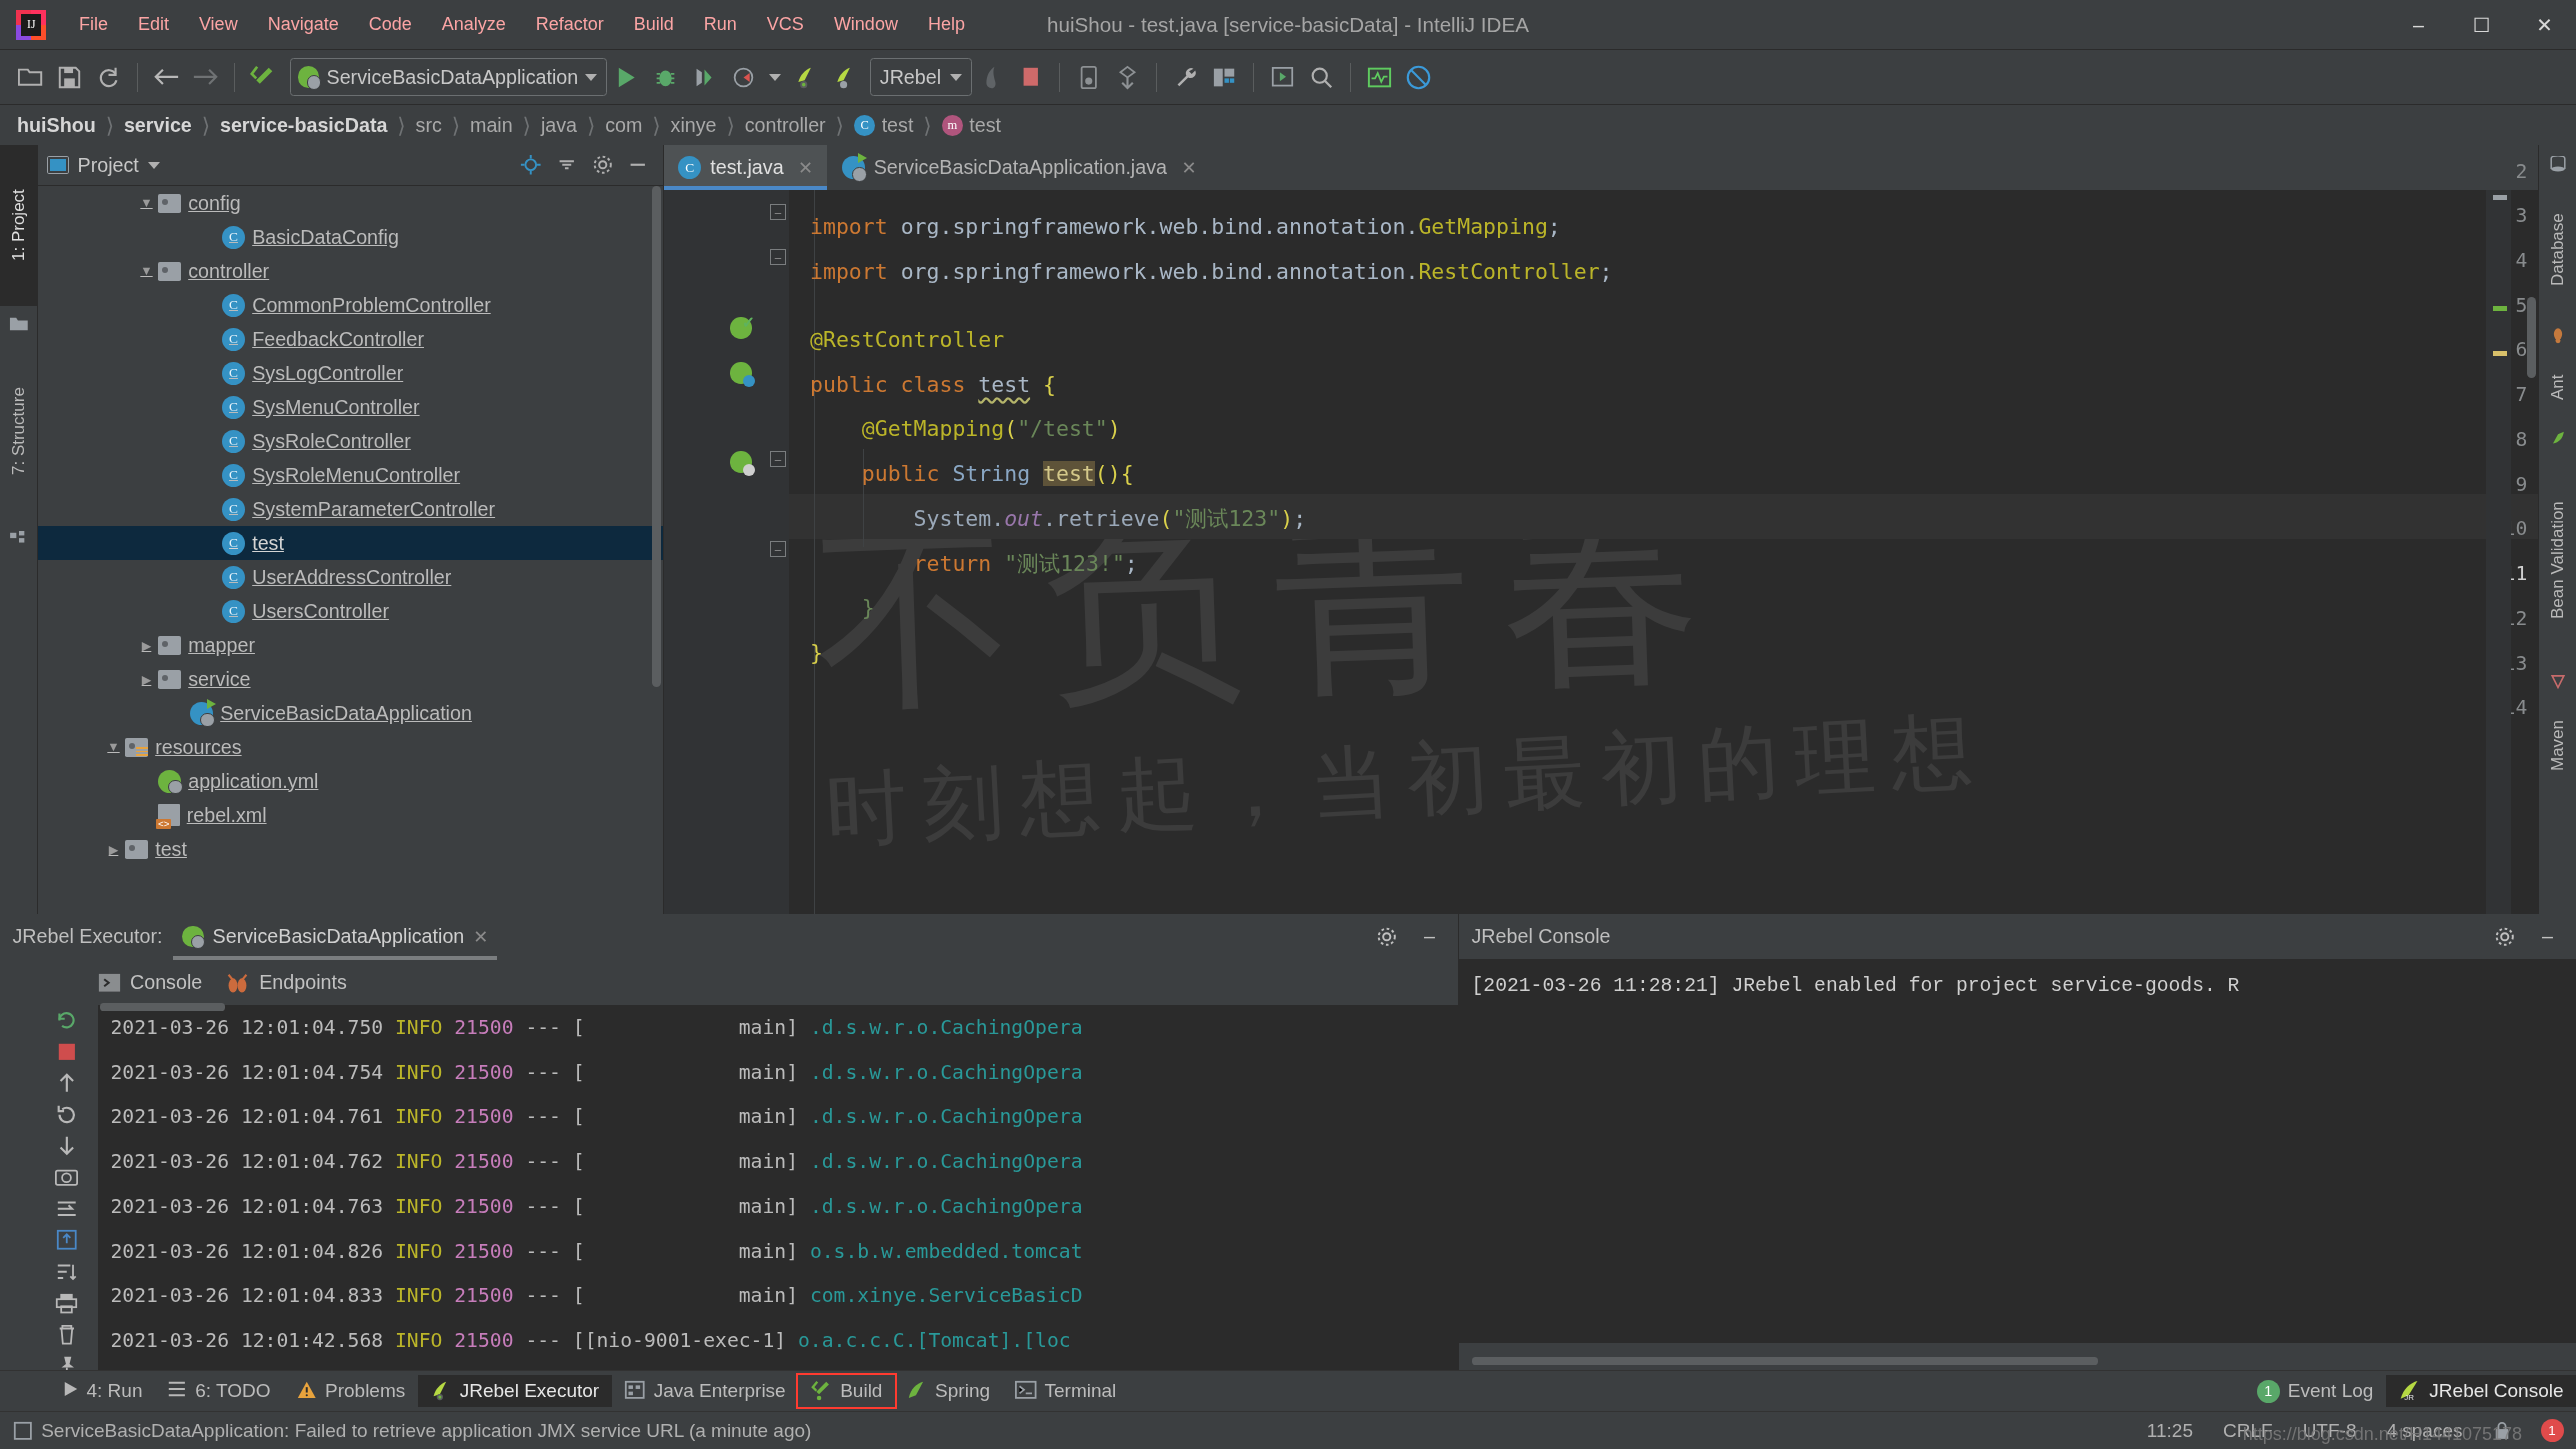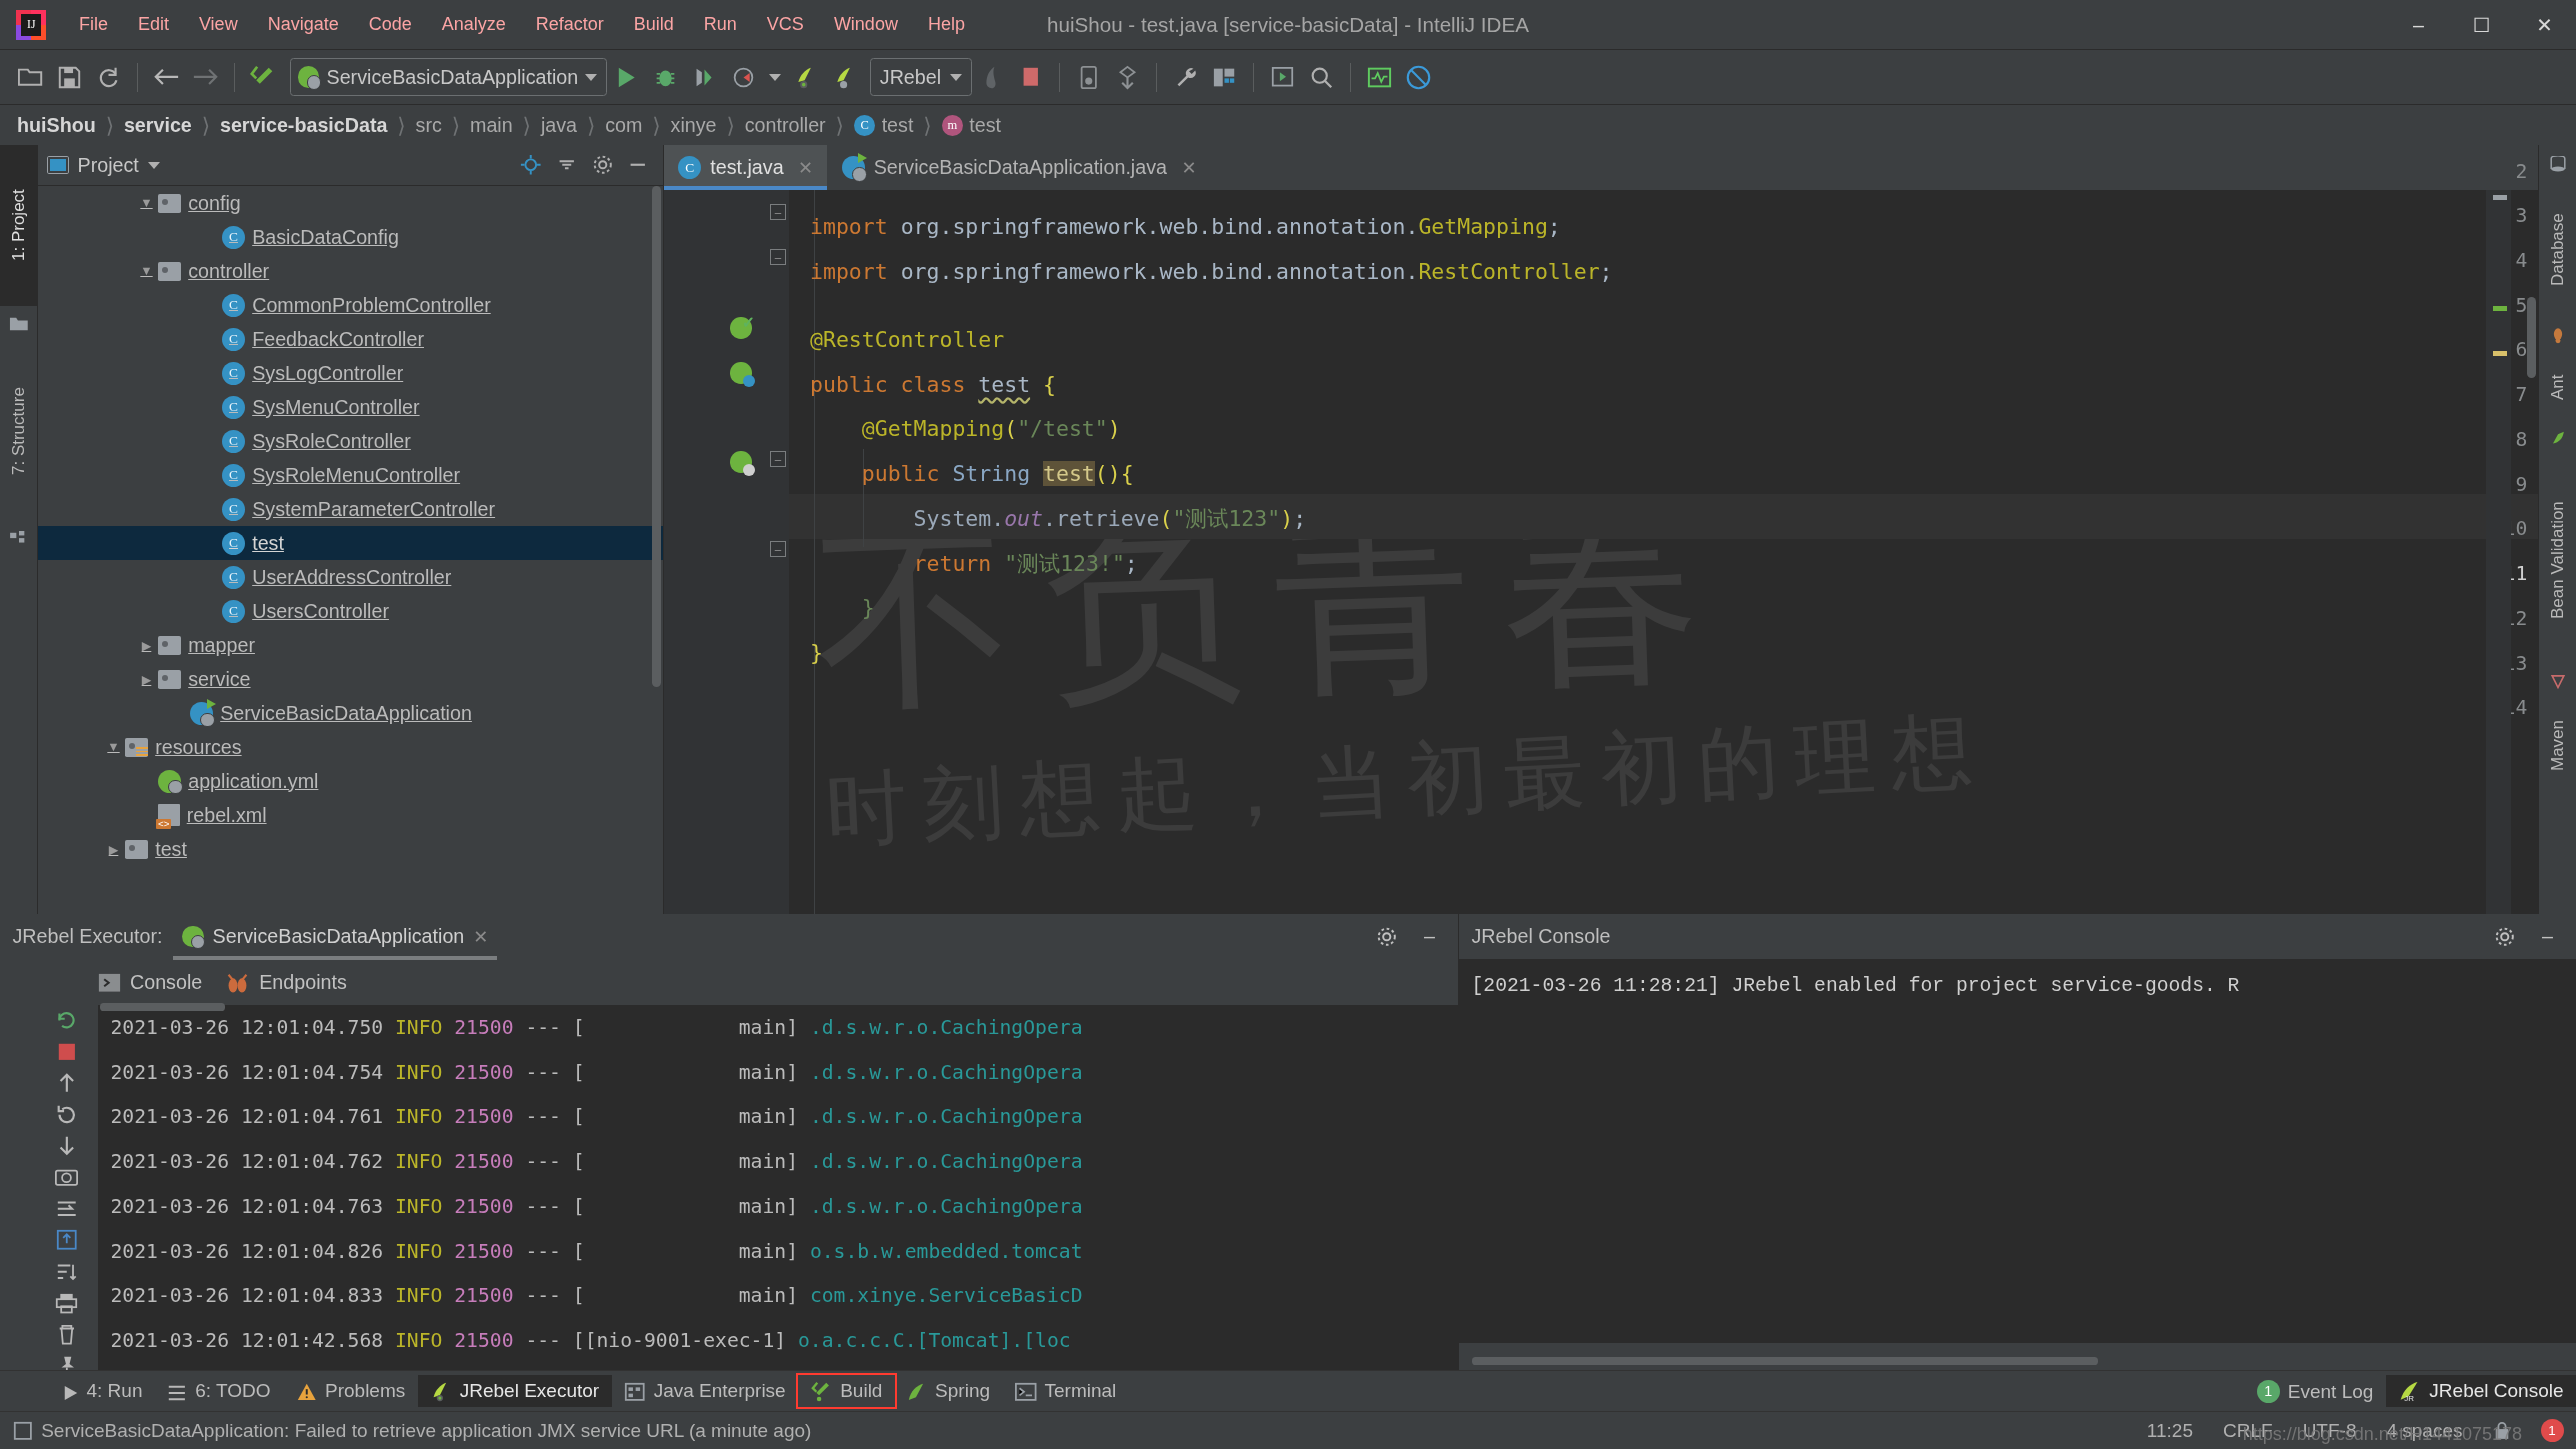--- a/index.html
+++ b/index.html
@@ -287,21 +287,21 @@
   }
   .jr-hscroll { position:absolute; left:12.5px; bottom:14.3px; width:626px; height:8px; background:#5b5e60; border-radius:3.6px; }
 
   
   .toolwin-bar {
     position:absolute; left:0; bottom:38px; width:2576px; height:41px;
     background:#3c3f41; display:flex; align-items:center; padding-left:50px; gap:0;
     border-top:0.9px solid #323232;
   }
   .tw {
-    display:flex; align-items:flex-end; gap:8px; color:#bcbcbc; font-size:19px;
+    display:flex; align-items:flex-start; gap:8px; color:#bcbcbc; font-size:19px;
     padding:5.4px 12.5px; white-space:nowrap; position:relative;
   }
   .tw.active { background:#2b2b2b; color:#e6e6e6; }
   .tw.boxed { outline:2.7px solid #ff3b30; outline-offset:-0.9px; }
   .tw-right { margin-left:auto; display:flex; align-items:center; }
   .badge-green {
     width:23px;height:23px;border-radius:50%;background:#59a869;color:#fff;
     font-size:14.3px;display:flex;align-items:center;justify-content:center;
   }
   .statusbar {

